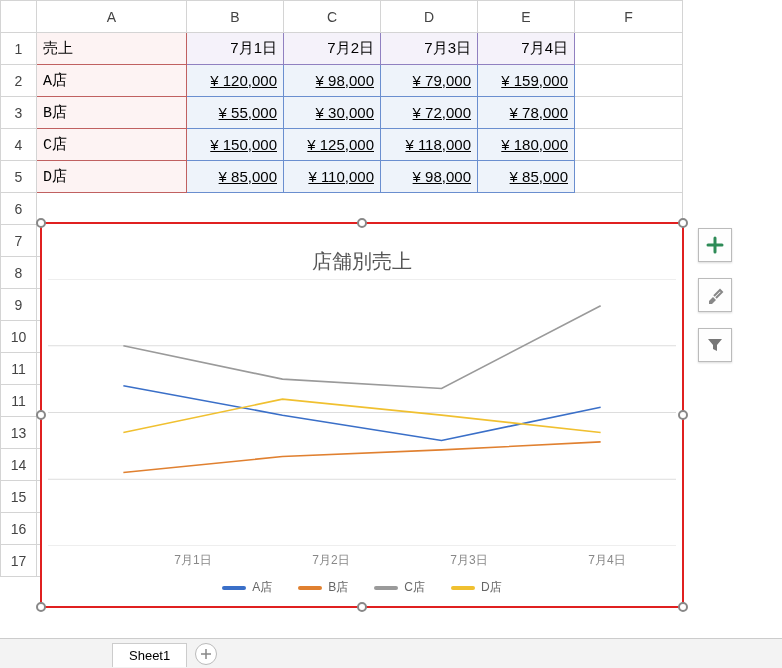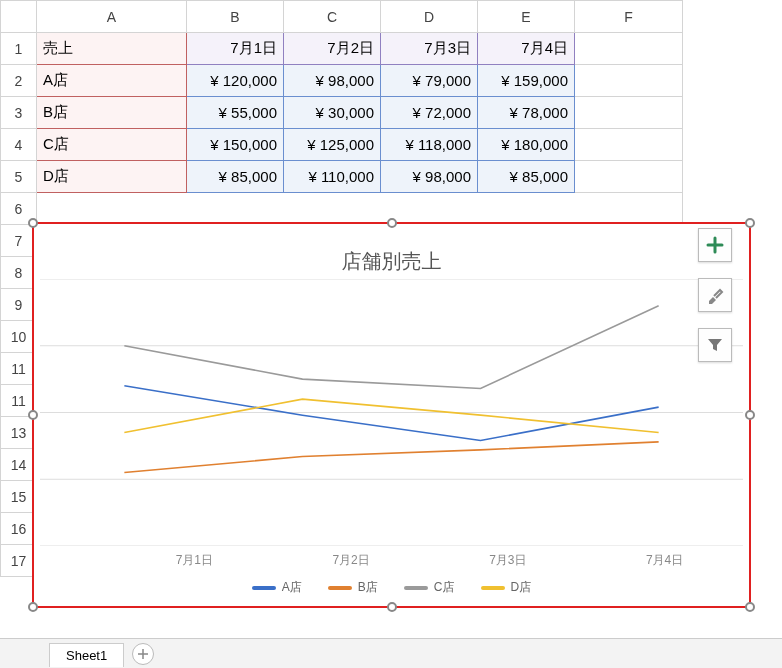--- a/index.html
+++ b/index.html
@@ -39,28 +39,29 @@
     background: #fdf3f3 !important;
     border: 1px solid #c06060 !important;
   }
   .hdr-purple {
     background: #f5f2fa !important;
     border: 1px solid #9080c0 !important;
   }
   .cell-blue {
     background: #eef3fa !important;
     border: 1px solid #6a8ecf !important;
+    text-decoration: underline;
   }
   .cell-blue, .hdr-purple { text-align: right; font-size: 15px; }
-  .hdr-red { text-align: left; font-size: 15px; }
+  .hdr-red { text-align: left; font-size: 15px; font-family: Liberation Mono, monospace; }
   
   .chart-sel {
     position: absolute;
-    left: 32px; top: 222px;
-    width: 719px; height: 386px;
+    left: 40px; top: 222px;
+    width: 644px; height: 386px;
     border: 2px solid #e02020;
     background: #fff;
   }
   .chart-sel .handle {
     position: absolute; width: 10px; height: 10px;
     border: 2px solid #888; border-radius: 50%;
     background: #fff;
   }
   .h-tl { left: -6px; top: -6px; }
   .h-tr { right: -6px; top: -6px; }
@@ -119,21 +120,21 @@
     box-shadow: 0 1px 2px rgba(0,0,0,.15);
   }
   
   .tabbar {
     position: absolute;
     left: 0; right: 0; bottom: 0;
     height: 30px;
     border-top: 1px solid #ccc;
     background: #f3f3f3;
     display: flex; align-items: center;
-    padding-left: 49px;
+    padding-left: 112px;
     gap: 8px;
     font-size: 13px;
   }
   .tab {
     background: #fff;
     border: 1px solid #ccc;
     border-bottom: none;
     padding: 4px 16px;
     position: relative; top: 1px;
   }

